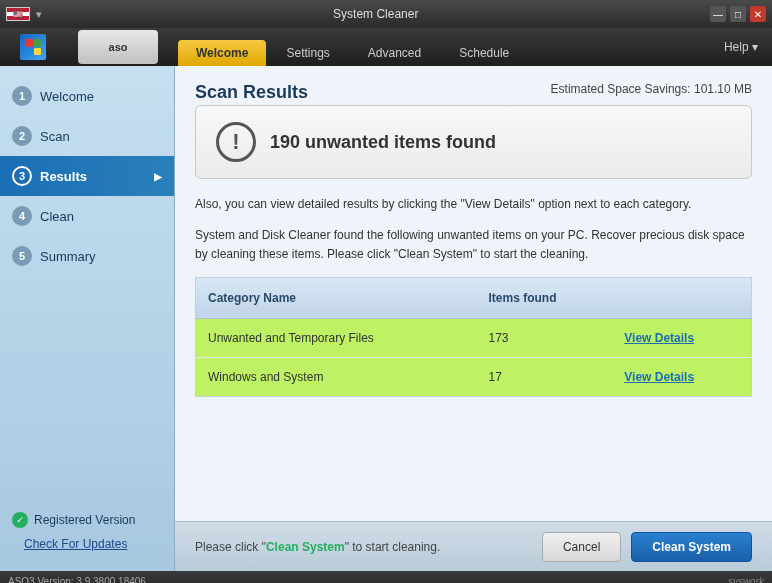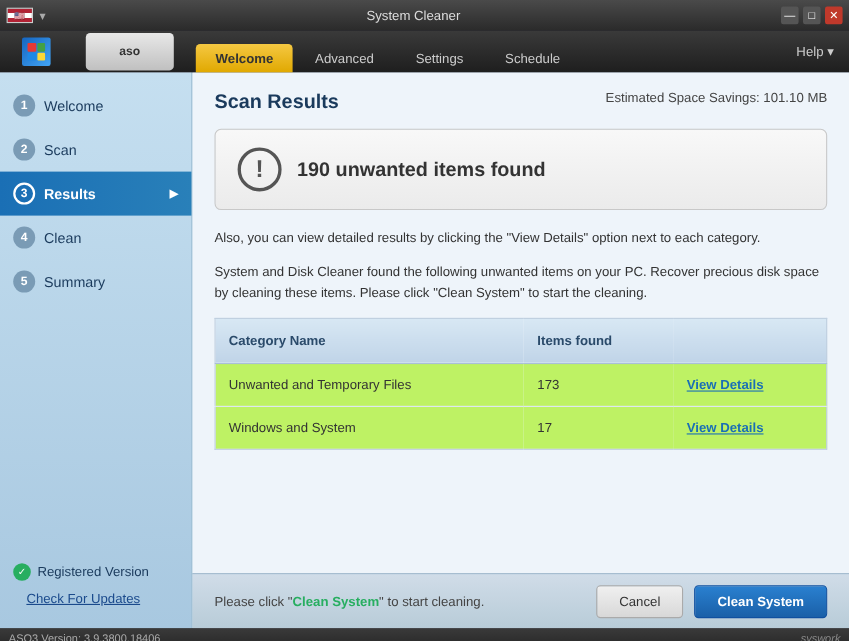--- a/index.html
+++ b/index.html
@@ -184,21 +184,21 @@
     .content-area {
       flex: 1;
       background: #eef4fa;
       padding: 16px 20px;
       overflow-y: auto;
     }
     .content-header {
       display: flex;
       justify-content: space-between;
       align-items: flex-start;
-      margin-bottom: 14px;
+      margin-bottom: 2px;
     }
     .page-title {
       font-size: 18px;
       font-weight: bold;
       color: #1a3a5c;
     }
     .space-savings {
       font-size: 12px;
       color: #444;
     }
@@ -360,22 +360,22 @@
             <div style="background:#1e88e5;border-radius:1px;"></div>
             <div style="background:#fdd835;border-radius:1px;"></div>
           </div>
         </div>
       </div>
     </div>
     <div class="logo-circle">aso</div>
   </div>
   <div class="menu-tabs">
     <button class="menu-tab active">Welcome</button>
+    <button class="menu-tab">Settings</button>
     <button class="menu-tab">Advanced</button>
-    <button class="menu-tab">Settings</button>
     <button class="menu-tab">Schedule</button>
   </div>
   <div class="menu-help">
     <span>Help ▾</span>
   </div>
 </div>
 
 <div class="main-layout">
 
   <div class="sidebar">

